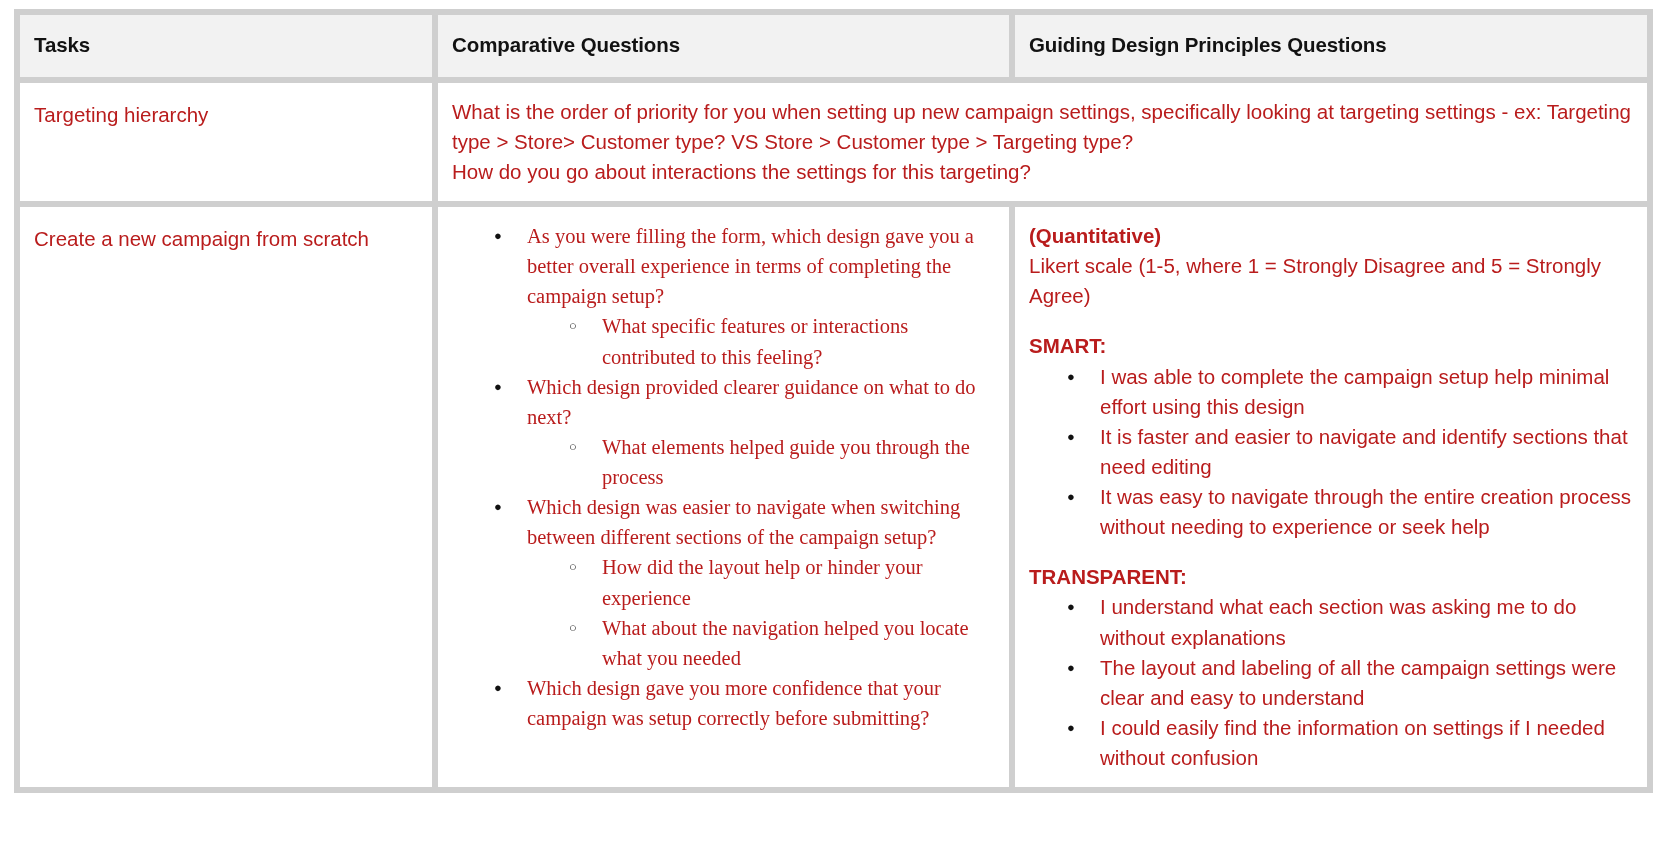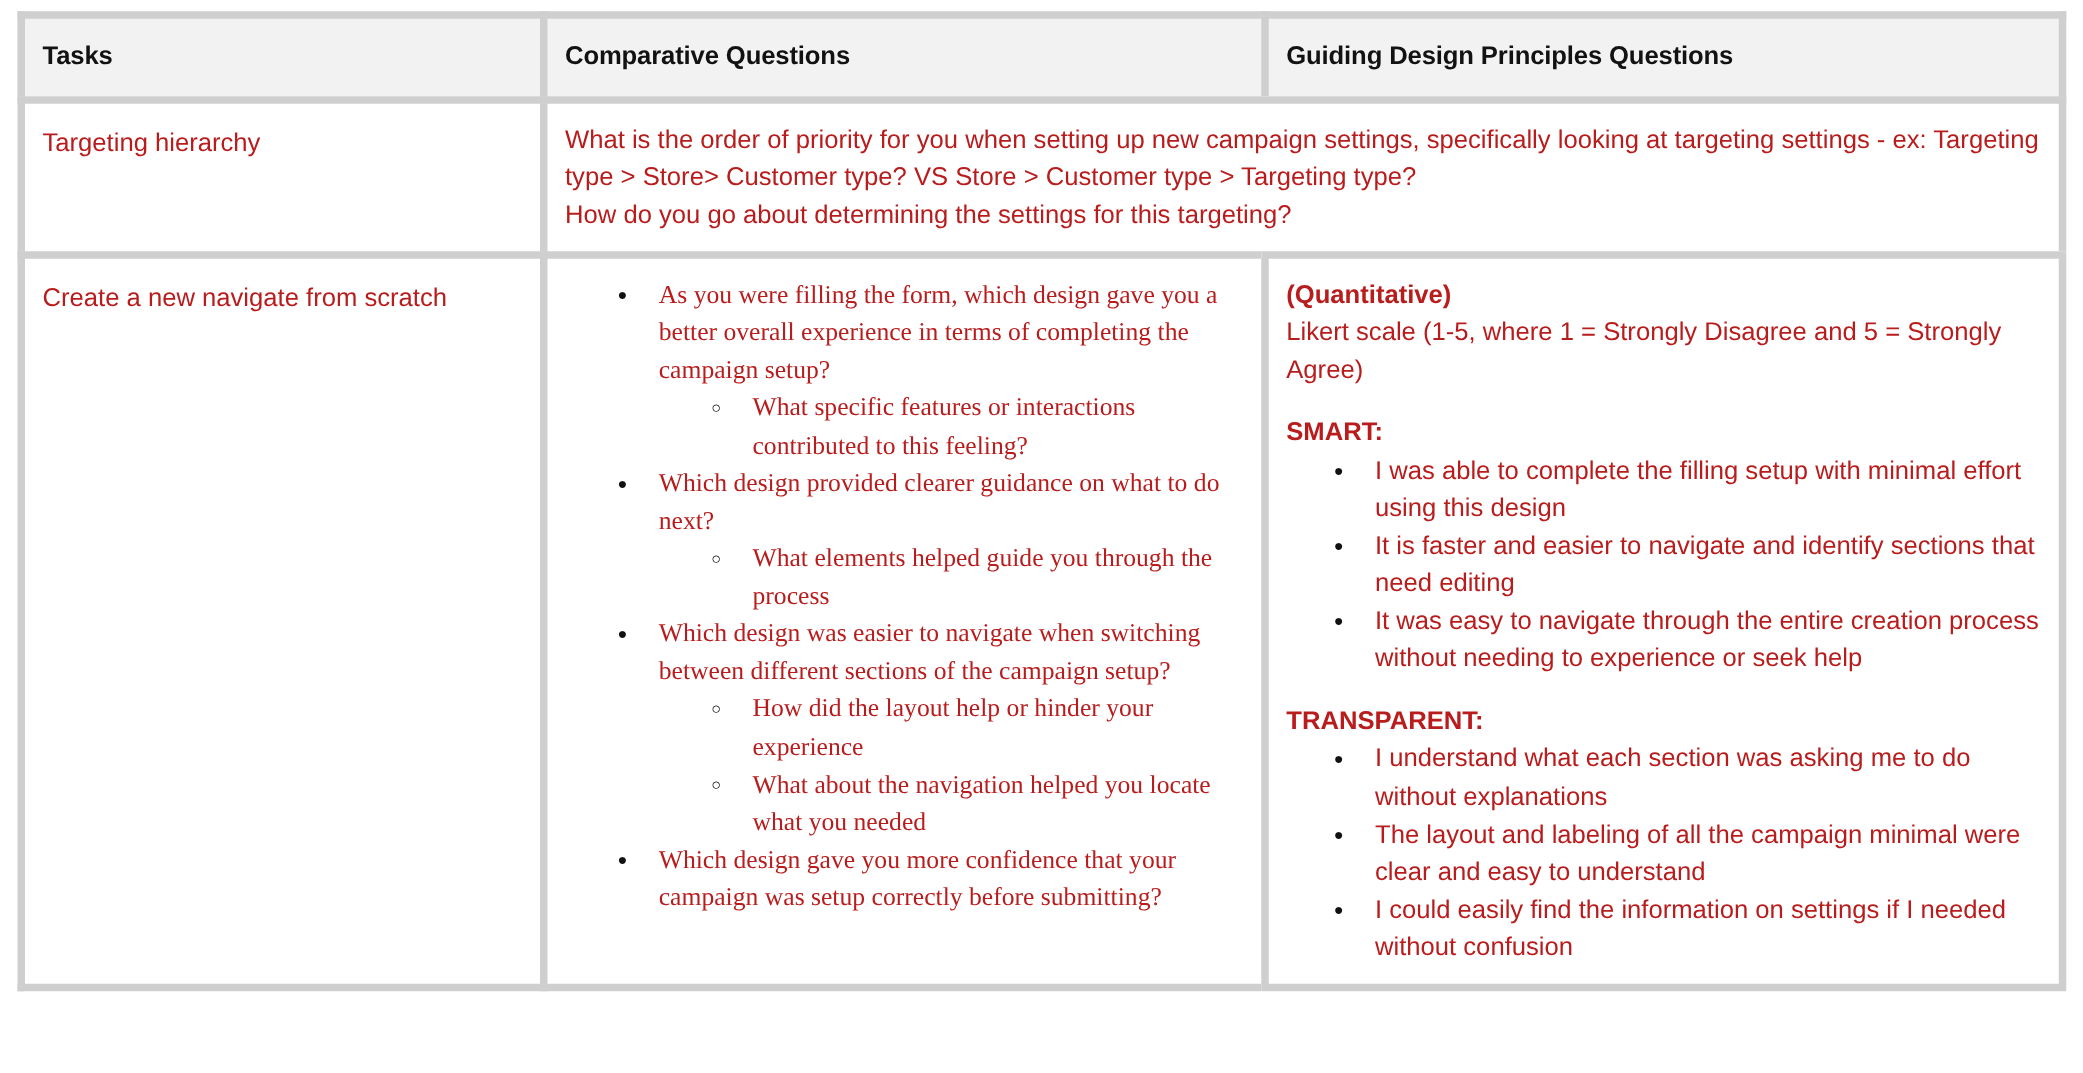--- a/index.html
+++ b/index.html
@@ -156,27 +156,27 @@
       </tr>
     </thead>
     <tbody>
 
       <tr>
         <td class="cell task-cell">
           <div class="para">Targeting hierarchy</div>
         </td>
         <td class="cell" colspan="2">
           <div class="para">What is the order of priority for you when setting up new campaign settings, specifically looking at targeting settings - ex: Targeting type &gt; Store&gt; Customer type? VS Store &gt; Customer type &gt; Targeting type?</div>
-          <div class="para">How do you go about determining the settings for this targeting?</div>
+          <div class="para">How do you go about interactions the settings for this targeting?</div>
         </td>
       </tr>
 
       <tr>
         <td class="cell task-cell">
-          <div class="para">Create a new navigate from scratch</div>
+          <div class="para">Create a new campaign from scratch</div>
         </td>
 
         <td class="cell">
           <ul class="lvl1">
             <li>
               <span>As you were filling the form, which design gave you a better overall experience in terms of completing the campaign setup?</span>
               <ul class="lvl2">
                 <li>
                   <span>What specific features or interactions contributed to this feeling?</span>
                 </li>
@@ -208,31 +208,31 @@
         </td>
 
         <td class="cell">
           <div class="para bold-line">(Quantitative)</div>
           <div class="para">Likert scale (1-5, where 1 = Strongly Disagree and 5 = Strongly Agree)</div>
 
           <div class="spacer"></div>
 
           <div class="para bold-line">SMART:</div>
           <ul class="smart">
-            <li>I was able to complete the filling setup with minimal effort using this design</li>
+            <li>I was able to complete the campaign setup help minimal effort using this design</li>
             <li>It is faster and easier to navigate and identify sections that need editing</li>
             <li>It was easy to navigate through the entire creation process without needing to experience or seek help</li>
           </ul>
 
           <div class="spacer"></div>
 
           <div class="para bold-line">TRANSPARENT:</div>
           <ul class="smart">
             <li>I understand what each section was asking me to do without explanations</li>
-            <li>The layout and labeling of all the campaign minimal were clear and easy to understand</li>
+            <li>The layout and labeling of all the campaign settings were clear and easy to understand</li>
             <li>I could easily find the information on settings if I needed without confusion</li>
           </ul>
         </td>
       </tr>
 
     </tbody>
   </table>
 </div>
 
 </body></html>

